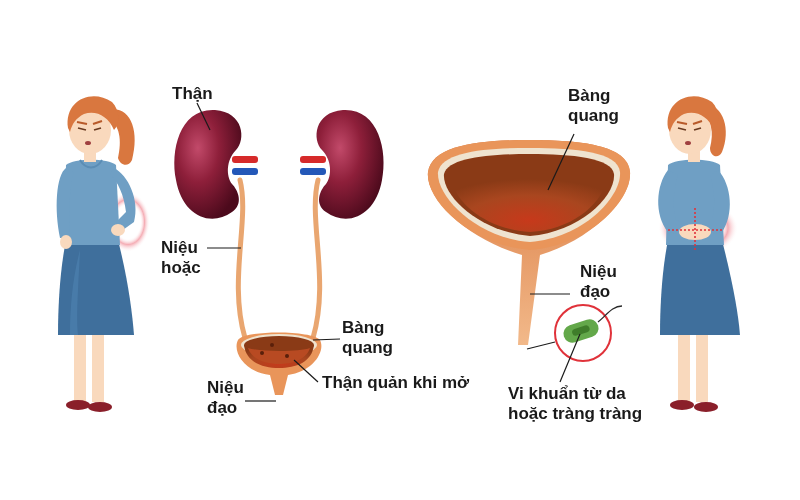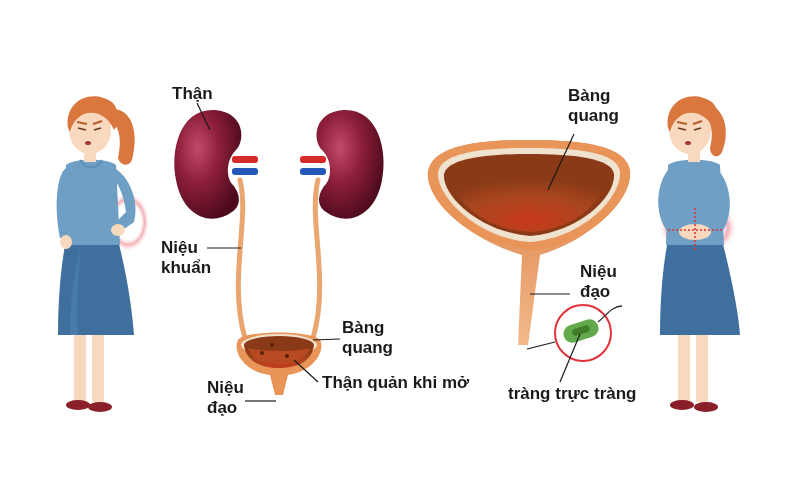--- a/index.html
+++ b/index.html
@@ -157,21 +157,21 @@
     <ellipse cx="688" cy="143" rx="3" ry="2" fill="#a04040"></ellipse>
   </g>
 </svg>
 
 <div class="lbl" style="left:172px; top:84px;">
   <span class="line">Thận</span>
 </div>
 
 <div class="lbl" style="left:161px; top:238px;">
   <span class="line">Niệu</span>
-  <span class="line">khuẩn</span>
+  <span class="line">hoặc</span>
 </div>
 
 <div class="lbl" style="left:342px; top:318px;">
   <span class="line">Bàng</span>
   <span class="line">quang</span>
 </div>
 
 <div class="lbl" style="left:322px; top:373px;">
   <span class="line">Thận quản khi mở</span>
 </div>
@@ -185,14 +185,15 @@
   <span class="line">Bàng</span>
   <span class="line">quang</span>
 </div>
 
 <div class="lbl" style="left:580px; top:262px;">
   <span class="line">Niệu</span>
   <span class="line">đạo</span>
 </div>
 
 <div class="lbl" style="left:508px; top:384px;">
-  <span class="line">tràng trực tràng</span>
+  <span class="line">Vi khuẩn từ da</span>
+  <span class="line">hoặc tràng tràng</span>
 </div>
 
 </body></html>

